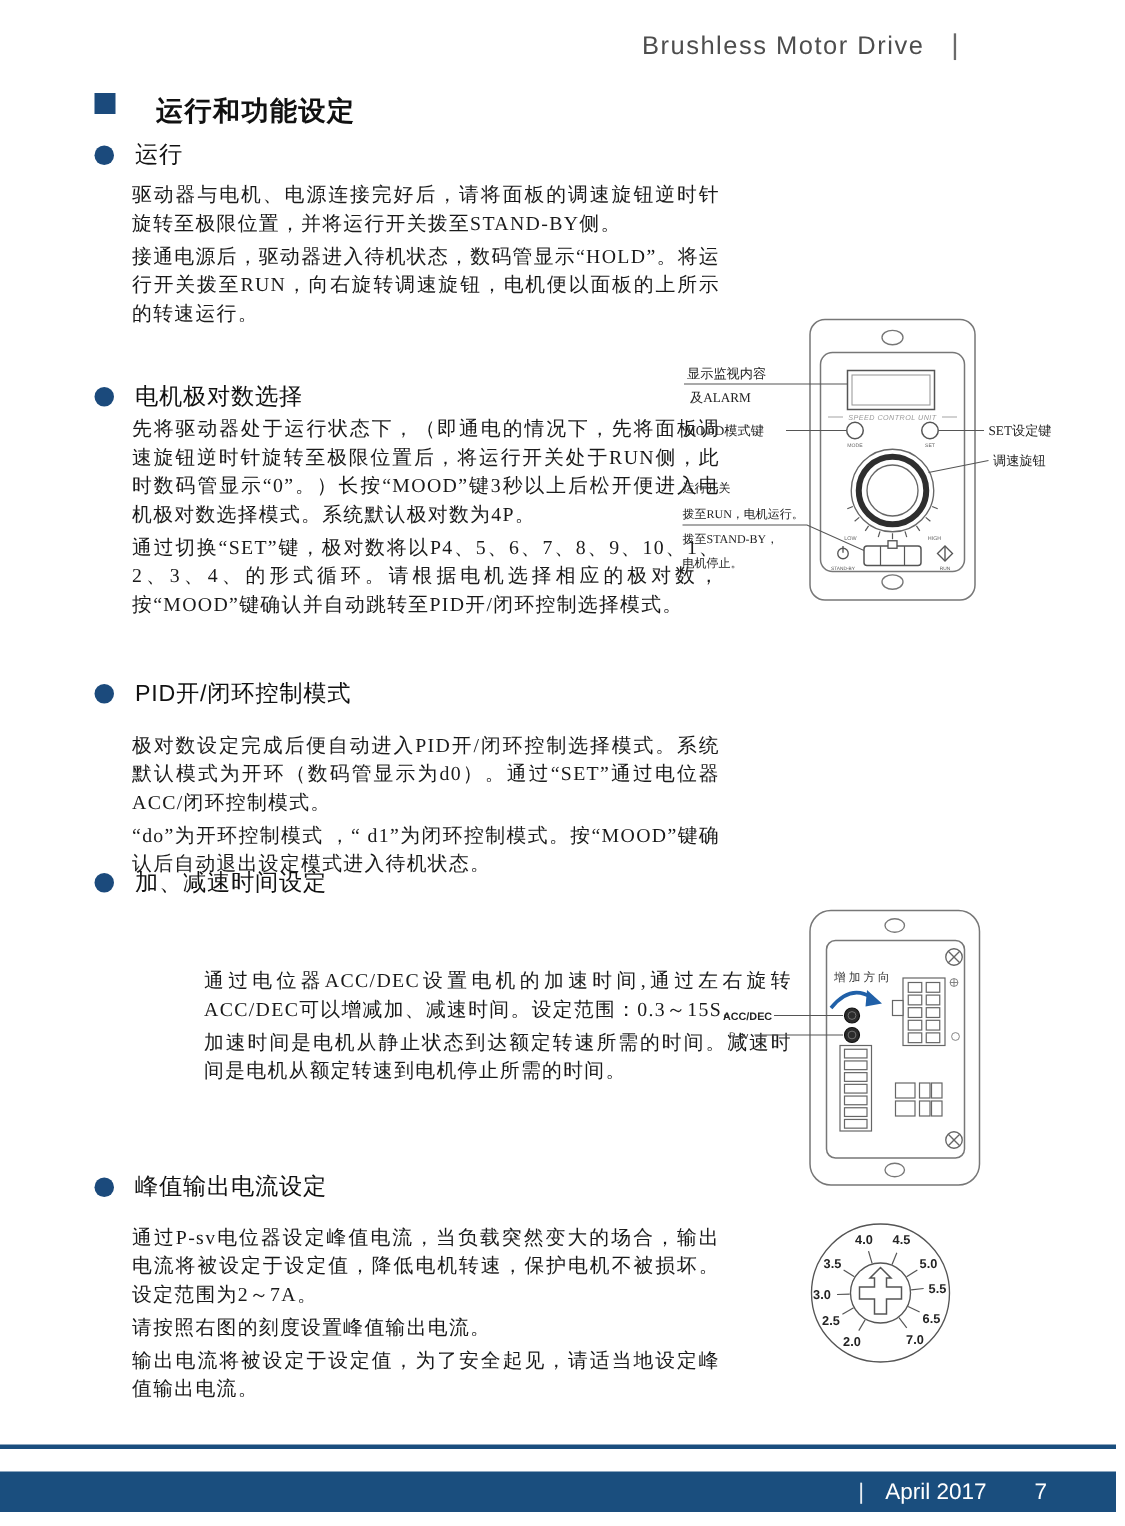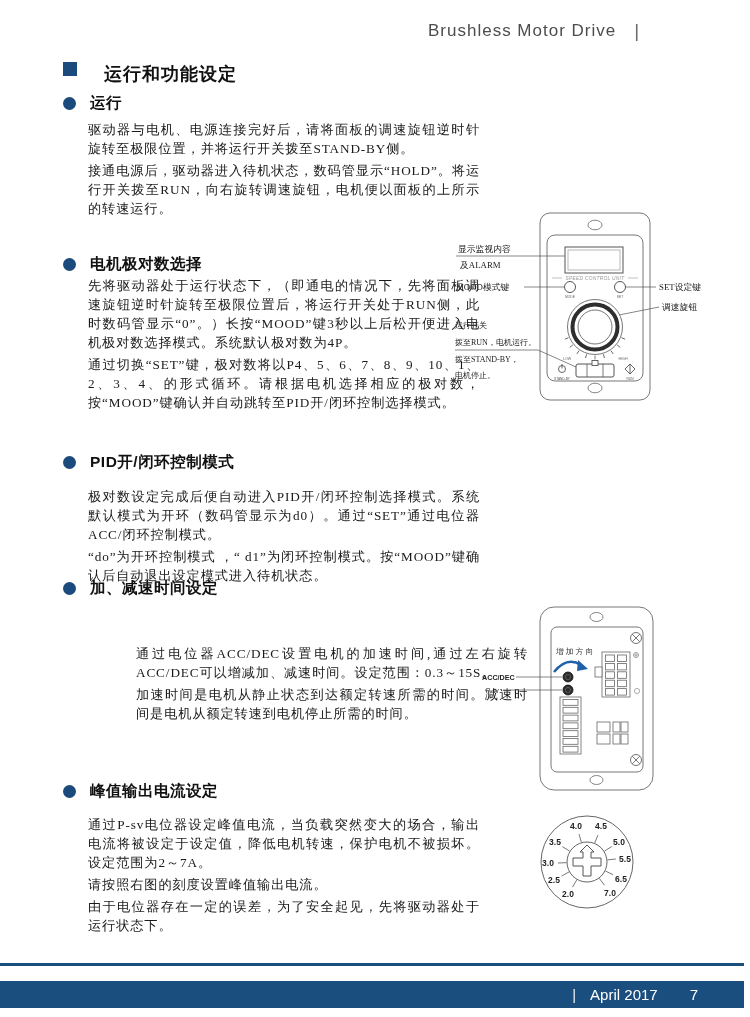--- a/index.html
+++ b/index.html
@@ -14,21 +14,21 @@
              font-size:17px;letter-spacing:1px;}
   .hdr-bar{color:#6a6a6a;font-size:19px;font-weight:400;}
 
   
   .main-title{top:62px;left:63px;display:flex;gap:27px;}
   .sq{width:14px;height:14px;background:#1b4a7c;}
   .main-title span{font-family:"Liberation Sans","DejaVu Sans",sans-serif;font-weight:bold;
                    font-size:18px;color:#111;letter-spacing:1px;}
   .sec-head{display:flex;align-items:center;gap:14px;left:63px;}
   .dot{width:13px;height:13px;border-radius:50%;background:#1b4a7c;}
-  .sec-head span{font-family:"Liberation Sans","DejaVu Sans",sans-serif;font-weight:bold;
+  .sec-head span{font-family:"Liberation Sans","DejaVu Sans",sans-serif;font-weight:normal;
                  font-size:15.5px;color:#111;letter-spacing:0.5px;}
 
   
   .body-block{left:88px;width:392px;font-size:13.2px;line-height:19px;letter-spacing:0.9px;
               text-align:justify;color:#1a1a1a;}
   .body-block p{margin:0 0 3px 0;}
 
   
   .foot-line{top:963px;left:0;width:744px;height:3px;background:#1a4e7e;}
   .foot-bar{top:981px;left:0;width:744px;height:27px;background:#1a4e7e;display:flex;
@@ -94,21 +94,21 @@
     <p>加速时间是电机从静止状态到达额定转速所需的时间。减速时间是电机从额定转速到电机停止所需的时间。</p>
   </div>
 
   <div class="abs sec-head" style="top:781px;">
     <div class="dot"></div>
     <span>峰值输出电流设定</span>
   </div>
   <div class="abs body-block" style="top:815px;">
     <p>通过P-sv电位器设定峰值电流，当负载突然变大的场合，输出电流将被设定于设定值，降低电机转速，保护电机不被损坏。设定范围为2～7A。</p>
     <p>请按照右图的刻度设置峰值输出电流。</p>
-    <p>由于电位器存在一定的误差，为了安全起见，先将驱动器处于运行状态下。</p>
+    <p>输出电流将被设定于设定值，为了安全起见，请适当地设定峰值输出电流。</p>
   </div>
 
   <svg class="abs" style="left:450px;top:210px;" width="300" height="222" viewBox="0 0 300 222">
 
     <rect x="90" y="3" width="110" height="187" rx="10" fill="#fff" stroke="#777" stroke-width="1"></rect>
     <ellipse cx="145" cy="15" rx="7" ry="4.8" fill="#fff" stroke="#777" stroke-width="0.9"></ellipse>
     <ellipse cx="145" cy="178" rx="7" ry="4.8" fill="#fff" stroke="#777" stroke-width="0.9"></ellipse>
     <rect x="97" y="25" width="96" height="146" rx="8" fill="#fff" stroke="#777" stroke-width="1"></rect>
 
     <rect x="115" y="37" width="58" height="26" fill="#fff" stroke="#555" stroke-width="1"></rect>

